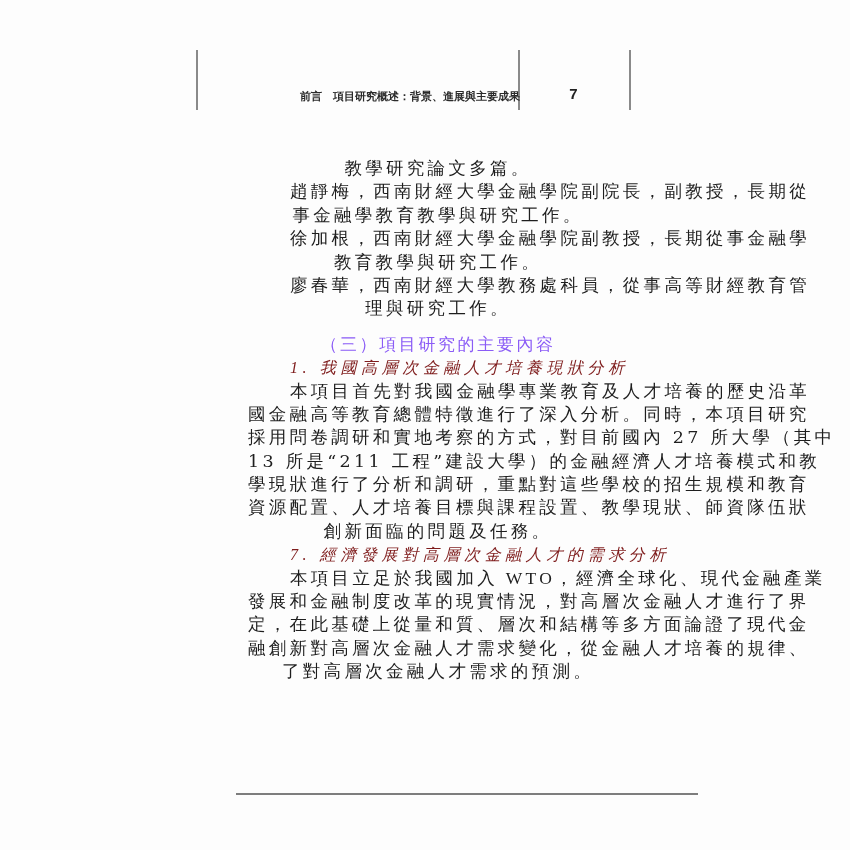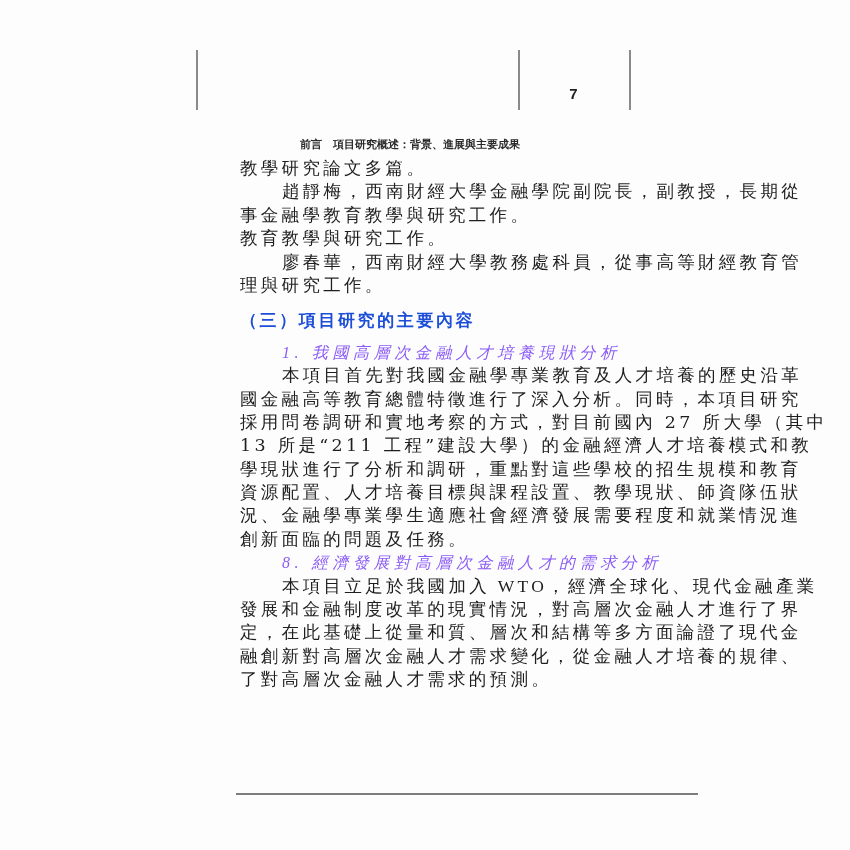--- a/index.html
+++ b/index.html
@@ -30,61 +30,60 @@
       position: absolute;
       left: 300px;
       top: 89px;
       width: 209px;
       text-align: left;
       font-size: 11px;
       font-weight: bold;
       color: #2a2a2a;
       white-space: nowrap;
       letter-spacing: 0px;
-      margin-top: 48px;
     }
     .page-number {
       position: absolute;
       left: 518px;
       width: 111px;
       top: 85px;
       text-align: center;
       font-family: "Liberation Sans", sans-serif;
       font-size: 15px;
       font-weight: bold;
       color: #222;
     }
     .body-text {
       position: absolute;
-      left: 240px;
+      left: 248px;
       top: 157px;
       width: 380px;
+      text-align: center;
     }
     .line {
       height: 23.4px;
       line-height: 23.4px;
       font-size: 17.5px;
       letter-spacing: 3.3px;
       white-space: nowrap;
       color: #1e1e1e;
     }
     .indent { padding-left: 42px; font-family: Liberation Serif, serif; }
     .section-heading {
       font-family: "DejaVu Sans", "Liberation Sans", sans-serif;
-      font-weight: bold;
+      font-weight: normal;
       font-size: 17px;
       letter-spacing: 2.6px;
       margin-top: 12px;
-      margin-bottom: 8px;
-      color: #1d4ed8;
+      color: #8b5cf6;
     }
     .subheading {
       font-size: 16px;
       letter-spacing: 4.6px;
-      color: #8b5cf6;
+      color: #7f1d1d;
       font-style: italic;
     }
     .footer-line {
       position: absolute;
       left: 236px;
       top: 793px;
       width: 462px;
       height: 1.5px;
       background: #7d7d7d;
     }
@@ -97,36 +96,36 @@
   <div class="vline" style="left:518px; top:50px; height:60px;"></div>
   <div class="vline" style="left:629px; top:50px; height:60px;"></div>
 
   <div class="running-head">前言　項目研究概述：背景、進展與主要成果</div>
   <div class="page-number">7</div>
 
   <div class="body-text">
     <div class="line">教學研究論文多篇。</div>
     <div class="line indent">趙靜梅，西南財經大學金融學院副院長，副教授，長期從</div>
     <div class="line">事金融學教育教學與研究工作。</div>
+    <div class="line indent">徐加根，西南財經大學金融學院副教授，長期從事金融學</div>
     <div class="line">教育教學與研究工作。</div>
     <div class="line indent">廖春華，西南財經大學教務處科員，從事高等財經教育管</div>
     <div class="line">理與研究工作。</div>
 
     <div class="line section-heading">（三）項目研究的主要內容</div>
 
     <div class="line indent subheading">1. 我國高層次金融人才培養現狀分析</div>
     <div class="line indent">本項目首先對我國金融學專業教育及人才培養的歷史沿革</div>
     <div class="line">國金融高等教育總體特徵進行了深入分析。同時，本項目研究</div>
     <div class="line">採用問卷調研和實地考察的方式，對目前國內 27 所大學（其中</div>
     <div class="line">13 所是“211 工程”建設大學）的金融經濟人才培養模式和教</div>
     <div class="line">學現狀進行了分析和調研，重點對這些學校的招生規模和教育</div>
     <div class="line">資源配置、人才培養目標與課程設置、教學現狀、師資隊伍狀</div>
-    <div class="line">況、金融學專業學生適應社會經濟發展需要程度和就業情況進</div>
     <div class="line">創新面臨的問題及任務。</div>
-    <div class="line indent subheading">8. 經濟發展對高層次金融人才的需求分析</div>
+    <div class="line indent subheading">7. 經濟發展對高層次金融人才的需求分析</div>
     <div class="line indent">本項目立足於我國加入 WTO，經濟全球化、現代金融產業</div>
     <div class="line">發展和金融制度改革的現實情況，對高層次金融人才進行了界</div>
     <div class="line">定，在此基礎上從量和質、層次和結構等多方面論證了現代金</div>
     <div class="line">融創新對高層次金融人才需求變化，從金融人才培養的規律、</div>
     <div class="line">了對高層次金融人才需求的預測。</div>
   </div>
 
   <div class="footer-line"></div>
 </div>
 

